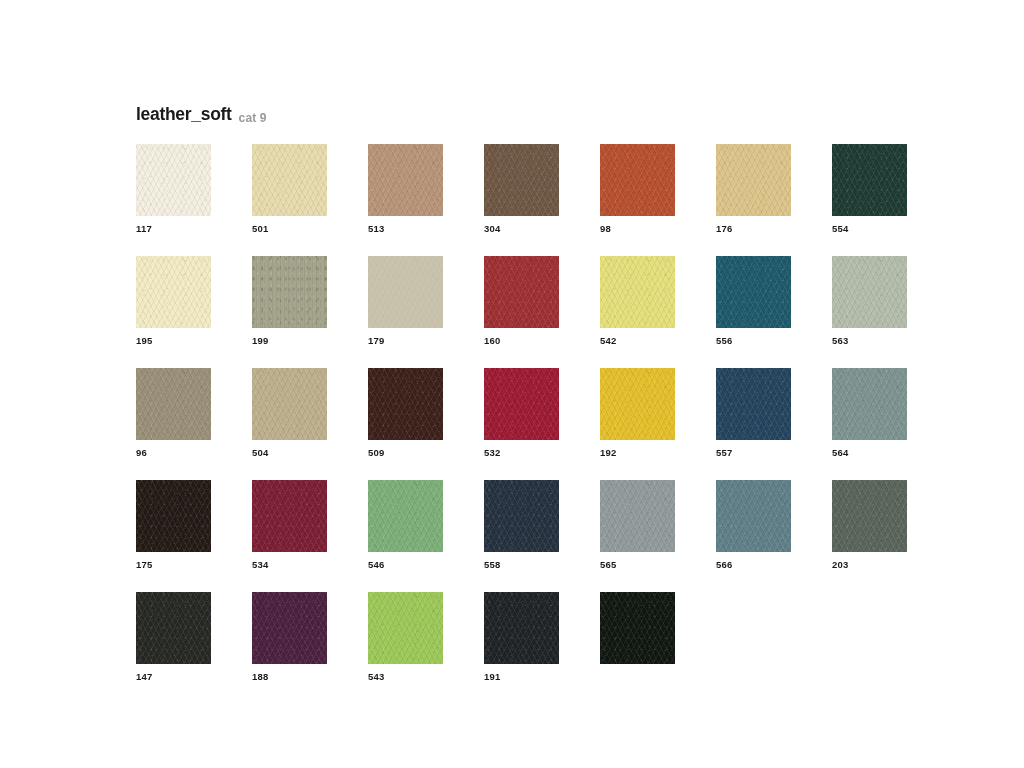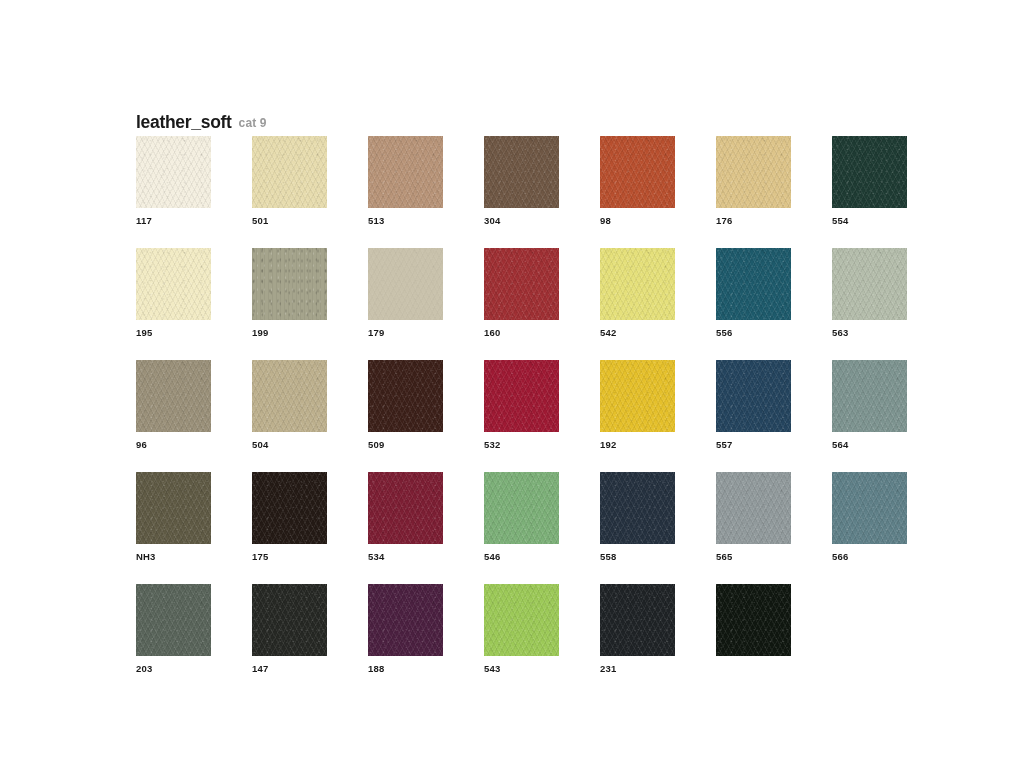--- a/index.html
+++ b/index.html
@@ -18,44 +18,44 @@
     position: relative;
     width: 1024px;
     height: 768px;
     background: #ffffff;
   }
 
   
   #header {
     position: absolute;
     left: 136px;
-    top: 112px;
+    top: 104px;
     display: flex;
-    align-items: center;
+    align-items: flex-end;
     gap: 7px;
     white-space: nowrap;
   }
   #title {
     font-size: 17.5px;
     font-weight: bold;
     color: #1a1a1a;
     letter-spacing: -0.3px;
   }
   #subtitle {
     font-size: 12px;
     font-weight: bold;
     color: #9a9a9a;
     letter-spacing: 0.1px;
   }
 
   
   #grid {
     position: absolute;
     left: 136px;
-    top: 136px;
+    top: 144px;
     width: 790px;
     display: grid;
     grid-template-columns: repeat(7, 75px);
     column-gap: 41px;
     row-gap: 21px;
     align-content: start;
     justify-content: start;
   }
 
   .cell {
@@ -273,27 +273,20 @@
         <div class="label">557</div>
       </div>
       <div class="cell">
         <div class="swatch" style="background-color: rgb(125, 148, 144);">
           <div class="grain"></div>
           <div class="grain2"></div>
         </div>
         <div class="label">564</div>
       </div>
       <div class="cell">
-        <div class="swatch" style="background-color: rgb(95, 90, 68);">
-          <div class="grain"></div>
-          <div class="grain2"></div>
-        </div>
-        <div class="label">NH3</div>
-      </div>
-      <div class="cell">
         <div class="swatch" style="background-color: rgb(36, 26, 21);">
           <div class="grain"></div>
           <div class="grain2"></div>
         </div>
         <div class="label">175</div>
       </div>
       <div class="cell">
         <div class="swatch" style="background-color: rgb(124, 30, 51);">
           <div class="grain"></div>
           <div class="grain2"></div>
@@ -354,21 +347,21 @@
           <div class="grain"></div>
           <div class="grain2"></div>
         </div>
         <div class="label">543</div>
       </div>
       <div class="cell">
         <div class="swatch" style="background-color: rgb(31, 35, 38);">
           <div class="grain"></div>
           <div class="grain2"></div>
         </div>
-        <div class="label">231</div>
+        <div class="label">191</div>
       </div>
       <div class="cell">
         <div class="swatch" style="background-color: rgb(16, 23, 16);">
           <div class="grain"></div>
           <div class="grain2"></div>
         </div>
       </div>
     </div>
 
 </div>

